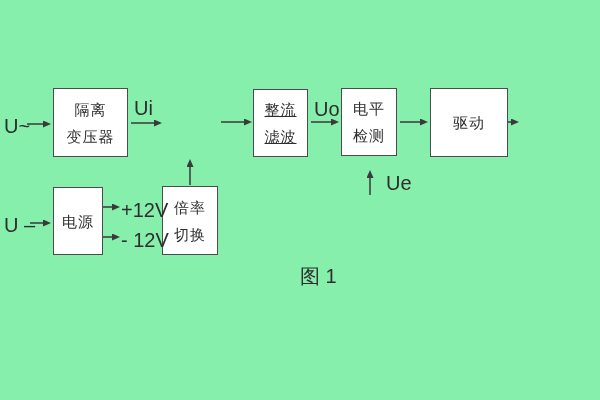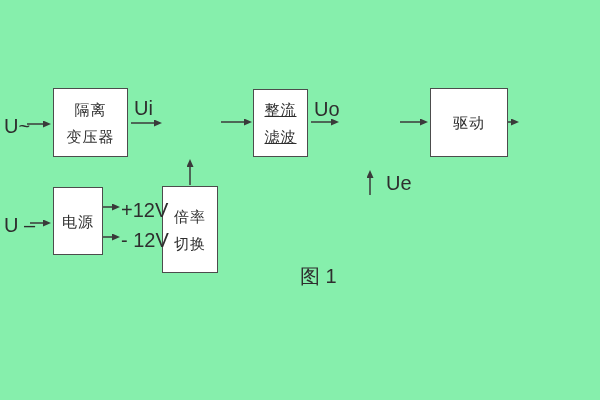--- a/index.html
+++ b/index.html
@@ -42,21 +42,21 @@
     color: #2e2e2e;
   }
   
   #b-isolation   { left: 53px;  top: 88px;  width: 75px; height: 69px; }
   #b-setting     { left: 163px; top: 88px;  width: 55px; height: 69px; }
   #b-rectifier   { left: 253px; top: 89px;  width: 55px; height: 68px; text-decoration: underline; }
   #b-leveldet    { left: 341px; top: 88px;  width: 56px; height: 68px; }
   #b-drive       { left: 430px; top: 88px;  width: 78px; height: 69px; }
   #b-outrelay    { left: 521px; top: 88px;  width: 65px; height: 69px; }
   #b-power       { left: 53px;  top: 187px; width: 50px; height: 68px; }
-  #b-multiplier  { left: 162px; top: 186px; width: 56px; height: 87px; }
+  #b-multiplier  { left: 162px; top: 186px; width: 56px; height: 69px; }
   #b-reference   { left: 330px; top: 199px; width: 93px; height: 40px; }
   
   #l-ac     { left: 4px;   top: 115px; }
   #l-ui     { left: 134px; top: 97px;  }
   #l-uo     { left: 314px; top: 98px;  }
   #l-dc     { left: 4px;   top: 214px; }
   #l-p12    { left: 121px; top: 199px; }
   #l-n12    { left: 121px; top: 229px; }
   #l-ue     { left: 378px; top: 172px; margin-left: 8px; }
   #l-caption{ left: 300px; top: 265px; }
@@ -86,20 +86,24 @@
   </svg>
 
   <div class="box" id="b-isolation">
     <span>隔离</span>
     <span>变压器</span>
   </div>
   <div class="box" id="b-rectifier">
     <span>整流</span>
     <span>滤波</span>
   </div>
+  <div class="box" id="b-leveldet">
+    <span>电平</span>
+    <span>检测</span>
+  </div>
   <div class="box" id="b-drive">
     <span>驱动</span>
   </div>
 
   <div class="box" id="b-power">
     <span>电源</span>
   </div>
   <div class="box" id="b-multiplier">
     <span>倍率</span>
     <span>切换</span>

